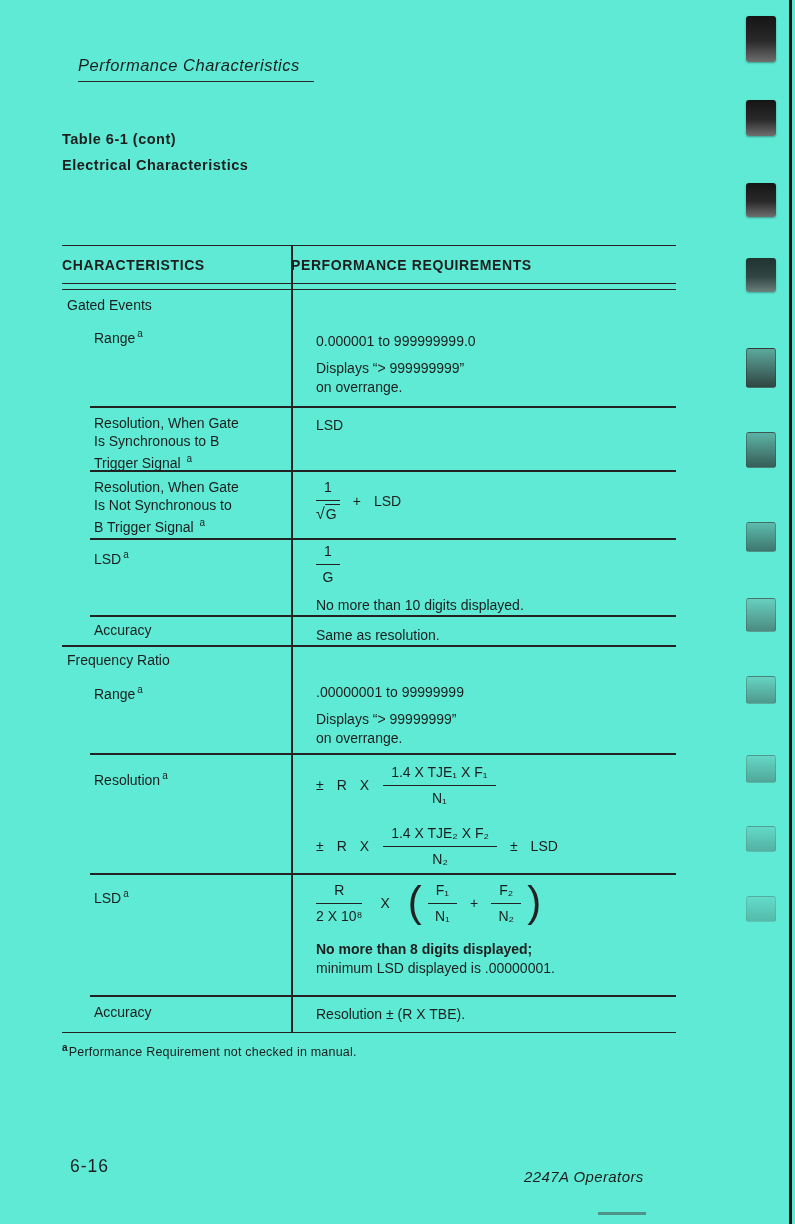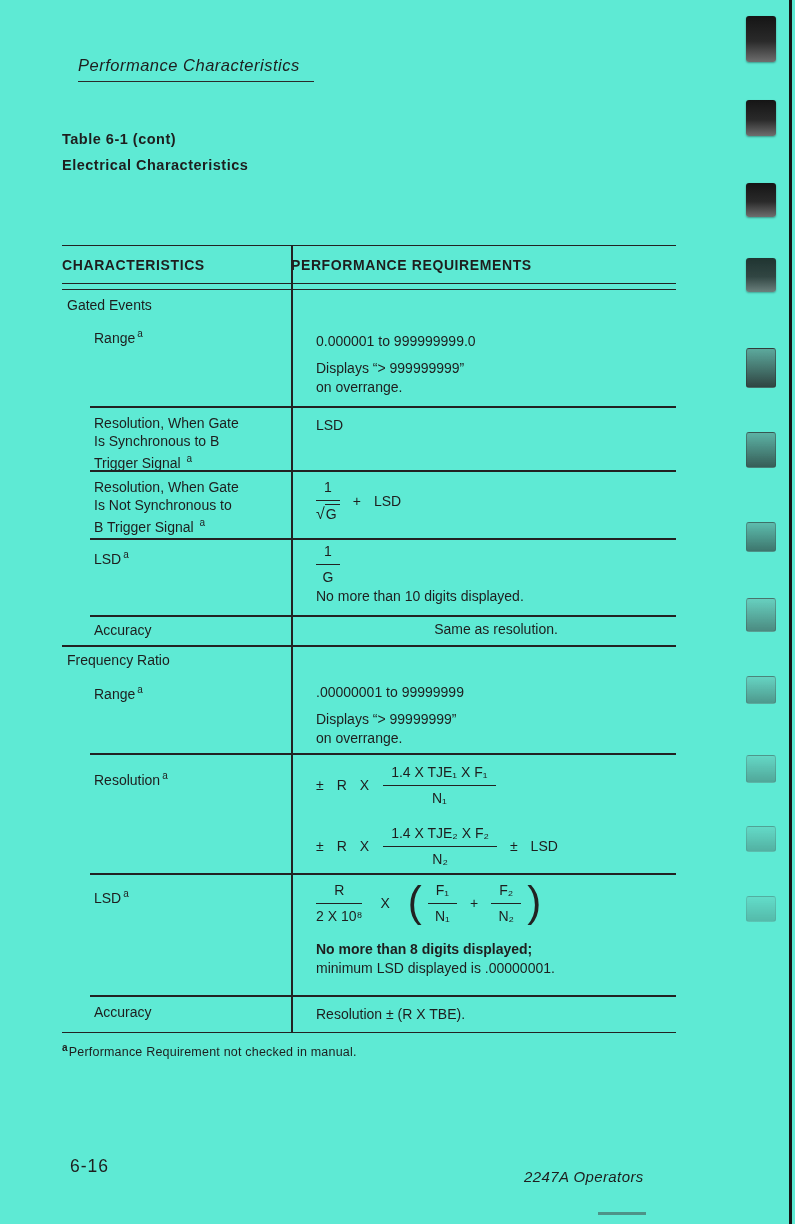--- a/index.html
+++ b/index.html
@@ -38,21 +38,21 @@
   .cl { padding-left:32px; line-height:18px; }
   .cl.section { padding-left:5px; }
   .cr { padding-left:25px; line-height:19px; }
   sup.fm { font-size:10px; vertical-align:super; margin-left:2px; }
 
   .rw-gated-label  { height:28px; } .rw-gated-label .cl  { padding-top:6px; }
   .rw-gated-range  { height:88px; } .rw-gated-range .cl  { padding-top:7px; }
   .rw-res-sync     { height:64px; } .rw-res-sync .cl     { padding-top:8px; } .rw-res-sync .cr { padding-top:10px; }
   .rw-res-nosync   { height:68px; } .rw-res-nosync .cl   { padding-top:8px; }
   .rw-gated-lsd    { height:77px; } .rw-gated-lsd .cl    { padding-top:8px; }
-  .rw-gated-acc    { height:30px; } .rw-gated-acc .cl    { padding-top:6px; } .rw-gated-acc .cr { padding-top:5px;text-align:center; }
+  .rw-gated-acc    { height:30px; } .rw-gated-acc .cl    { padding-top:6px; } .rw-gated-acc .cr { padding-top:11px; }
   .rw-ratio-label  { height:28px; } .rw-ratio-label .cl  { padding-top:6px; }
   .rw-ratio-range  { height:80px; } .rw-ratio-range .cl  { padding-top:8px; }
   .rw-ratio-res    { height:120px; } .rw-ratio-res .cl   { padding-top:14px; }
   .rw-ratio-lsd    { height:122px; } .rw-ratio-lsd .cl   { padding-top:12px; }
   .rw-ratio-acc    { height:37px; } .rw-ratio-acc .cl    { padding-top:8px; } .rw-ratio-acc .cr { padding-top:10px; }
 
   .mt14 { margin-top:14px; } .mt10 { margin-top:10px; } .mt8 { margin-top:8px; }
   .gap8 { margin-top:8px; }
 
   
@@ -150,21 +150,21 @@
       <div class="cl">
         <span>LSD</span><sup class="fm">a</sup>
       </div>
       <div class="cr">
         <div class="formula" style="margin-top:4px;">
           <span class="frac">
             <span class="fn">1</span>
             <span class="fd">G</span>
           </span>
         </div>
-        <div style="">No more than 10 digits displayed.</div>
+        <div style="margin-top:9px;">No more than 10 digits displayed.</div>
       </div>
     </div>
 
     <div class="trow rw-gated-acc sep-ind">
       <div class="cl">Accuracy</div>
       <div class="cr">Same as resolution.</div>
     </div>
 
     <div class="trow rw-ratio-label sep-full">
       <div class="cl section">Frequency Ratio</div>

